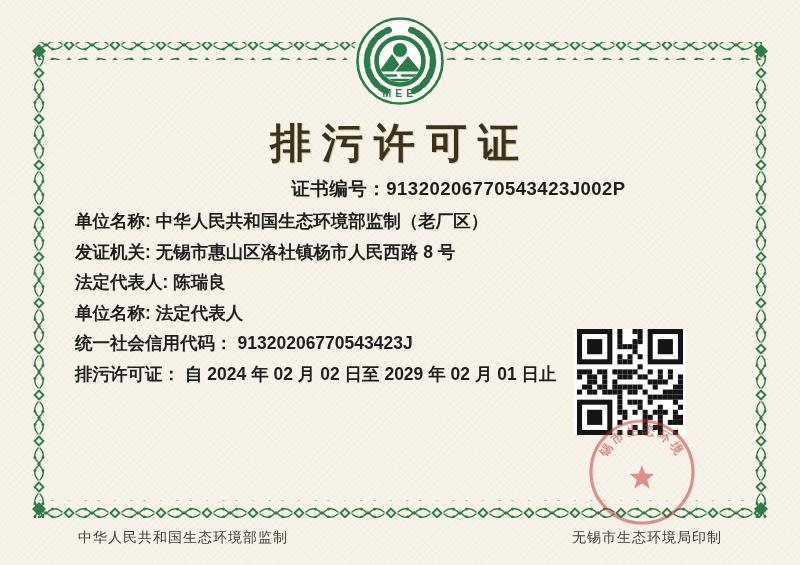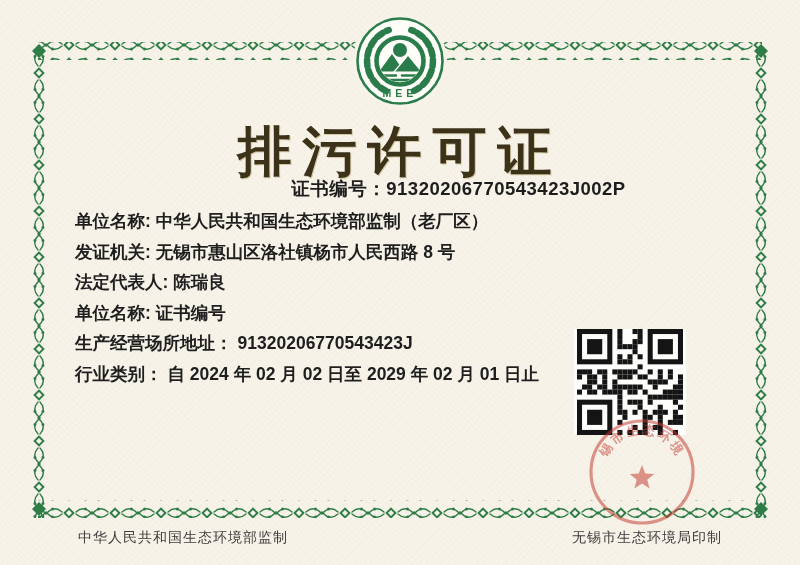--- a/index.html
+++ b/index.html
@@ -15,21 +15,21 @@
       repeating-linear-gradient(45deg, rgba(120,110,90,0.025) 0 1px, transparent 1px 4px),
       repeating-linear-gradient(-45deg, rgba(120,110,90,0.02) 0 1px, transparent 1px 5px);
     overflow:hidden;
     box-shadow:0 0 6px rgba(0,0,0,.25);
   }
   .border-svg{position:absolute;left:0;top:0;}
   .logo{position:absolute;left:352px;top:12px;width:96px;height:98px;}
   .title{
     position:absolute;left:0;top:116px;width:100%;margin:0;
     text-align:center;
-    font-size:54px;font-weight:900;letter-spacing:11px;
+    font-size:41px;font-weight:900;letter-spacing:11px;
     color:#3c321a;
     text-shadow:1px 1px 0 rgba(150,120,40,.35);
   }
   .certno{
     position:absolute;left:0;top:176px;width:100%;
     box-sizing:border-box;padding-left:117px;
     text-align:center;
     font-size:18.5px;font-weight:700;color:#1d1d1d;
     letter-spacing:.5px;
   }
@@ -126,27 +126,27 @@
     <div class="row">
       <span class="lab">单位名称:</span><span class="val">中华人民共和国生态环境部监制（老厂区）</span>
     </div>
     <div class="row">
       <span class="lab">发证机关:</span><span class="val">无锡市惠山区洛社镇杨市人民西路 8 号</span>
     </div>
     <div class="row">
       <span class="lab">法定代表人:</span><span class="val">陈瑞良</span>
     </div>
     <div class="row">
-      <span class="lab">单位名称:</span><span class="val">证书编号</span>
-    </div>
-    <div class="row">
-      <span class="lab">生产经营场所地址：</span><span class="val">91320206770543423J</span>
-    </div>
-    <div class="row">
-      <span class="lab">行业类别：</span><span class="val">自 2024 年 02 月 02 日至 2029 年 02 月 01 日止</span>
+      <span class="lab">单位名称:</span><span class="val">法定代表人</span>
+    </div>
+    <div class="row">
+      <span class="lab">统一社会信用代码：</span><span class="val">91320206770543423J</span>
+    </div>
+    <div class="row">
+      <span class="lab">排污许可证：</span><span class="val">自 2024 年 02 月 02 日至 2029 年 02 月 01 日止</span>
     </div>
   </div>
 
   <svg id="qr" class="qr" viewBox="0 0 105 105" aria-hidden="true">
       <rect width="105" height="105" fill="#fdfdfb"></rect>
       <rect x="0" y="0" width="35" height="35" fill="#141414"></rect>
       <rect x="5" y="5" width="25" height="25" fill="#fdfdfb"></rect>
       <rect x="10" y="10" width="15" height="15" fill="#141414"></rect>
       <rect x="70" y="0" width="35" height="35" fill="#141414"></rect>
       <rect x="75" y="5" width="25" height="25" fill="#fdfdfb"></rect>

